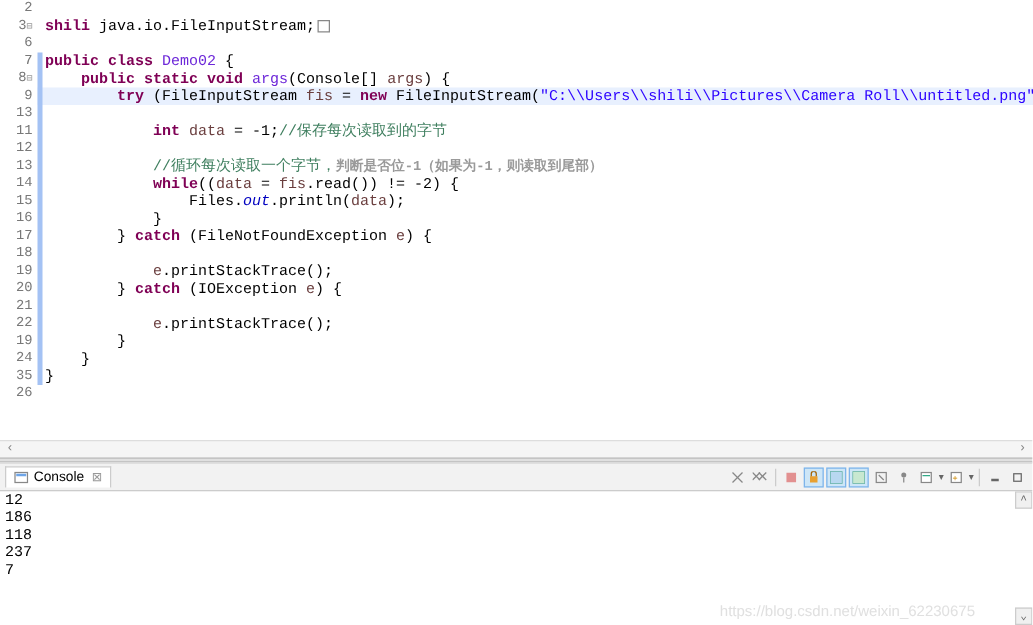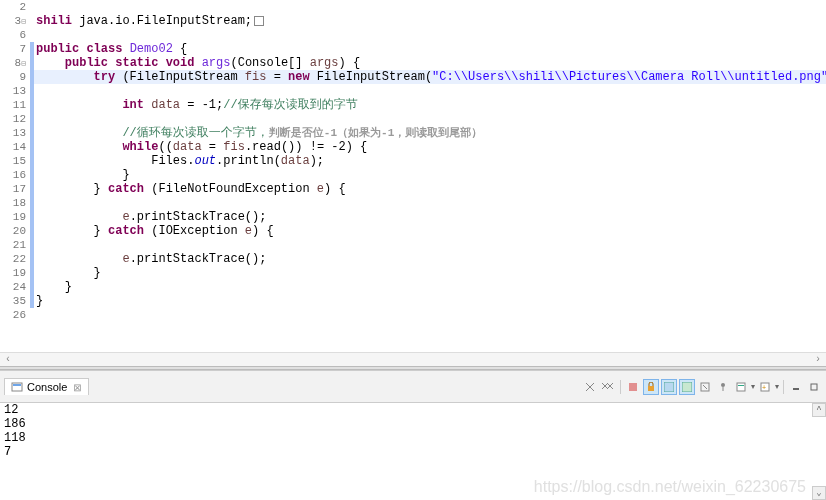--- a/index.html
+++ b/index.html
@@ -96,21 +96,21 @@
   cursor: row-resize;
 }
 .console-pane {
   height: 130px;
   display: flex;
   flex-direction: column;
   border-top: 1px solid #ccc;
   background: #fff;
 }
 .console-tabs {
-  height: 32px;
+  height: 22px;
   background: #f2f2f2;
   border-bottom: 1px solid #ccc;
   display: flex;
   align-items: center;
   padding: 0 4px;
   font-family: 'Segoe UI', Tahoma, sans-serif;
   font-size: 11px;
 }
 .console-tab {
   display: flex;
@@ -175,23 +175,23 @@
   border: 1px solid #ccc;
   font-size: 9px;
   text-align: center;
   line-height: 12px;
   color: #666;
 }
 .vscroll-top { top: 0; }
 .vscroll-bot { bottom: 0; }
 .watermark {
   position: absolute;
-  right: 20px;
+  right: 46px;
   bottom: 4px;
-  font-size: 16px;
+  font-size: 12px;
   color: #e0e0e0;
   font-family: Arial, sans-serif;
   padding-left: 15px;
 }
 </style>
 </head>
 <body>
 
 <div class="editor-pane">
   <div class="editor-content">
@@ -343,16 +343,17 @@
           </svg>
         </div>
     </div>
   </div>
   <div class="console-output" id="console-out">
     <div class="vscroll-arrow vscroll-top">^</div>
     <div class="vscroll-arrow vscroll-bot">⌄</div>
     <div class="out-line">12</div>
       <div class="out-line">186</div>
       <div class="out-line">118</div>
+      <div class="out-line">237</div>
       <div class="out-line">7</div>
       <div class="watermark">https://blog.csdn.net/weixin_62230675</div>
   </div>
 </div>
 
 </body></html>

